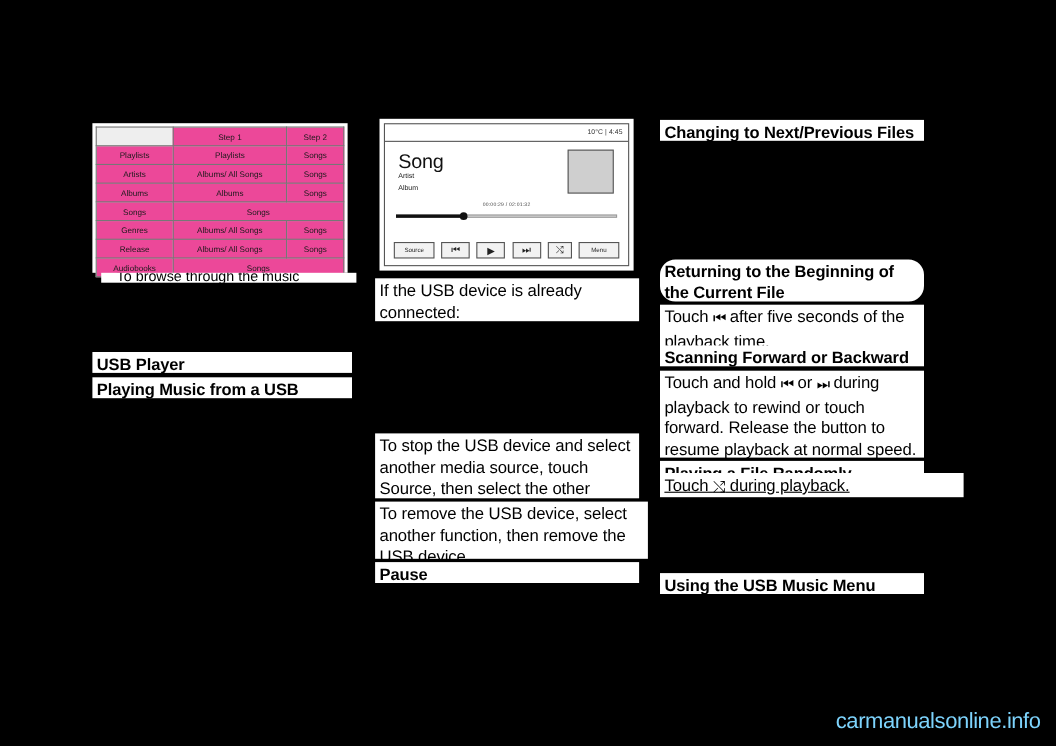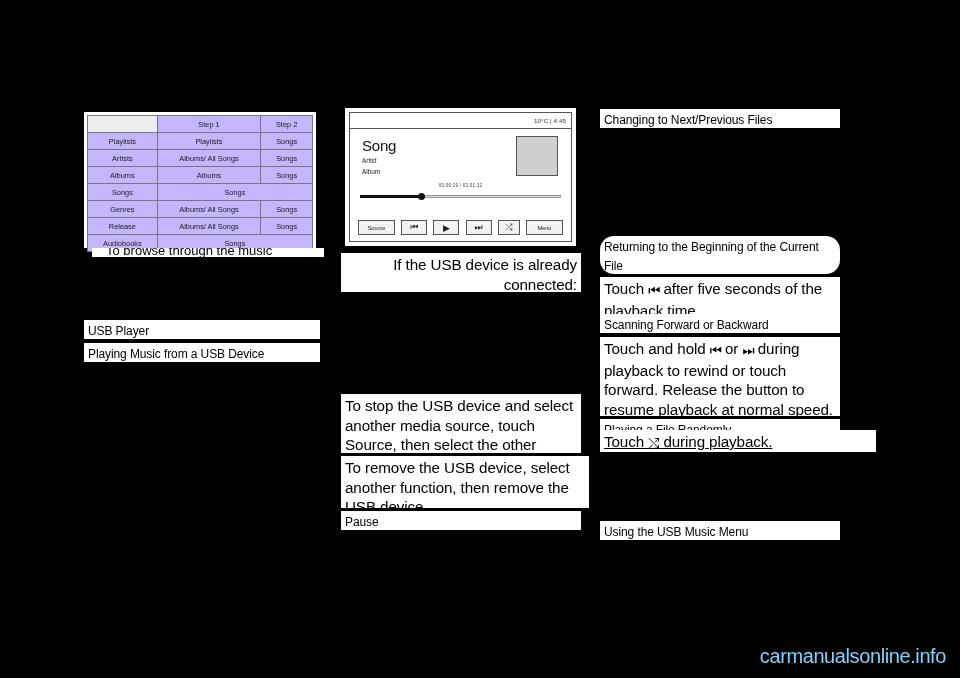--- a/index.html
+++ b/index.html
@@ -27,22 +27,22 @@
     position: absolute;
     background: #ffffff;
     color: #000000;
     box-sizing: border-box;
     padding: 2px 4px 3px 4px;
     font-size: 15.2px;
     line-height: 19.6px;
     letter-spacing: -0.1px;
   }
   .tbox.head {
-    font-weight: normal;
-    font-size: 12px;
+    font-weight: bold;
+    font-size: 15px;
     line-height: 19px;
   }
 
   
   .fig-table {
     position: absolute;
     left: 84px;
     top: 112px;
     width: 232px;
     height: 136px;
@@ -57,21 +57,21 @@
     table-layout: fixed;
     background: #e9e9e9;
   }
   table.usbtable td {
     border: 1px solid #777777;
     font-size: 7.4px;
     text-align: center;
     color: #1a1a1a;
     padding: 0;
     height: 16px;
-    background: #c4b5fd;
+    background: #ec4899;
     font-family: "Liberation Sans", sans-serif;
   }
   table.usbtable td.blank { background: #eeeeee; }
   .col-a { width: 31%; }
   .col-b { width: 46%; }
   .col-c { width: 23%; }
 
   .fig-caption-strip {
     position: absolute;
     left: 92px;
@@ -125,21 +125,21 @@
     flex: 0 0 auto;
   }
   .player-body {
     flex: 1 1 auto;
     position: relative;
   }
   .song-title {
     position: absolute;
     left: 12px;
     top: 8px;
-    font-size: 15px;
+    font-size: 18px;
     color: #111111;
     font-weight: normal;
     letter-spacing: -0.2px;
   }
   .song-artist {
     position: absolute;
     left: 12px;
     top: 28px;
     font-size: 6.4px;
     color: #222222;
@@ -356,21 +356,21 @@
             <span>⤭</span>
           </div>
           <div class="ctrl-btn wide">
             <span>Menu</span>
           </div>
         </div>
       </div>
     </div>
   </div>
 
-  <div class="tbox" style="left:341px; top:253px; width:240px; height:39px;text-align:right;">
+  <div class="tbox" style="left:341px; top:253px; width:240px; height:39px;">
     <span>If the USB device is already connected:</span>
   </div>
 
   <div class="tbox" style="left:341px; top:394px; width:240px; height:59px;">
     <span>To stop the USB device and select another media source, touch Source, then select the other source.</span>
   </div>
 
   <div class="tbox" style="left:341px; top:456px; width:248px; height:52px;">
     <span>To remove the USB device, select another function, then remove the USB device.</span>
   </div>

